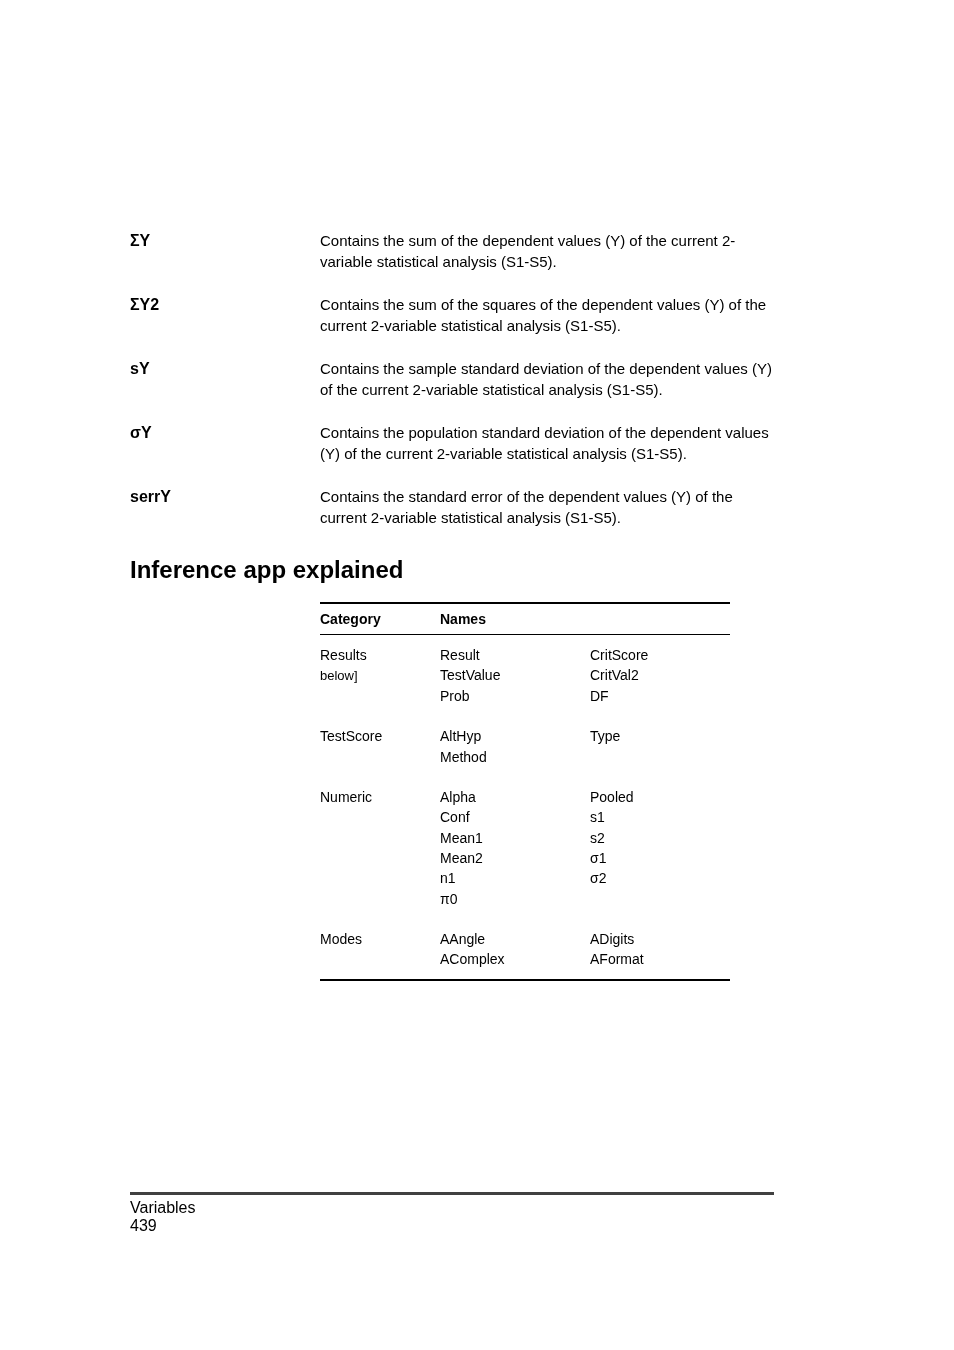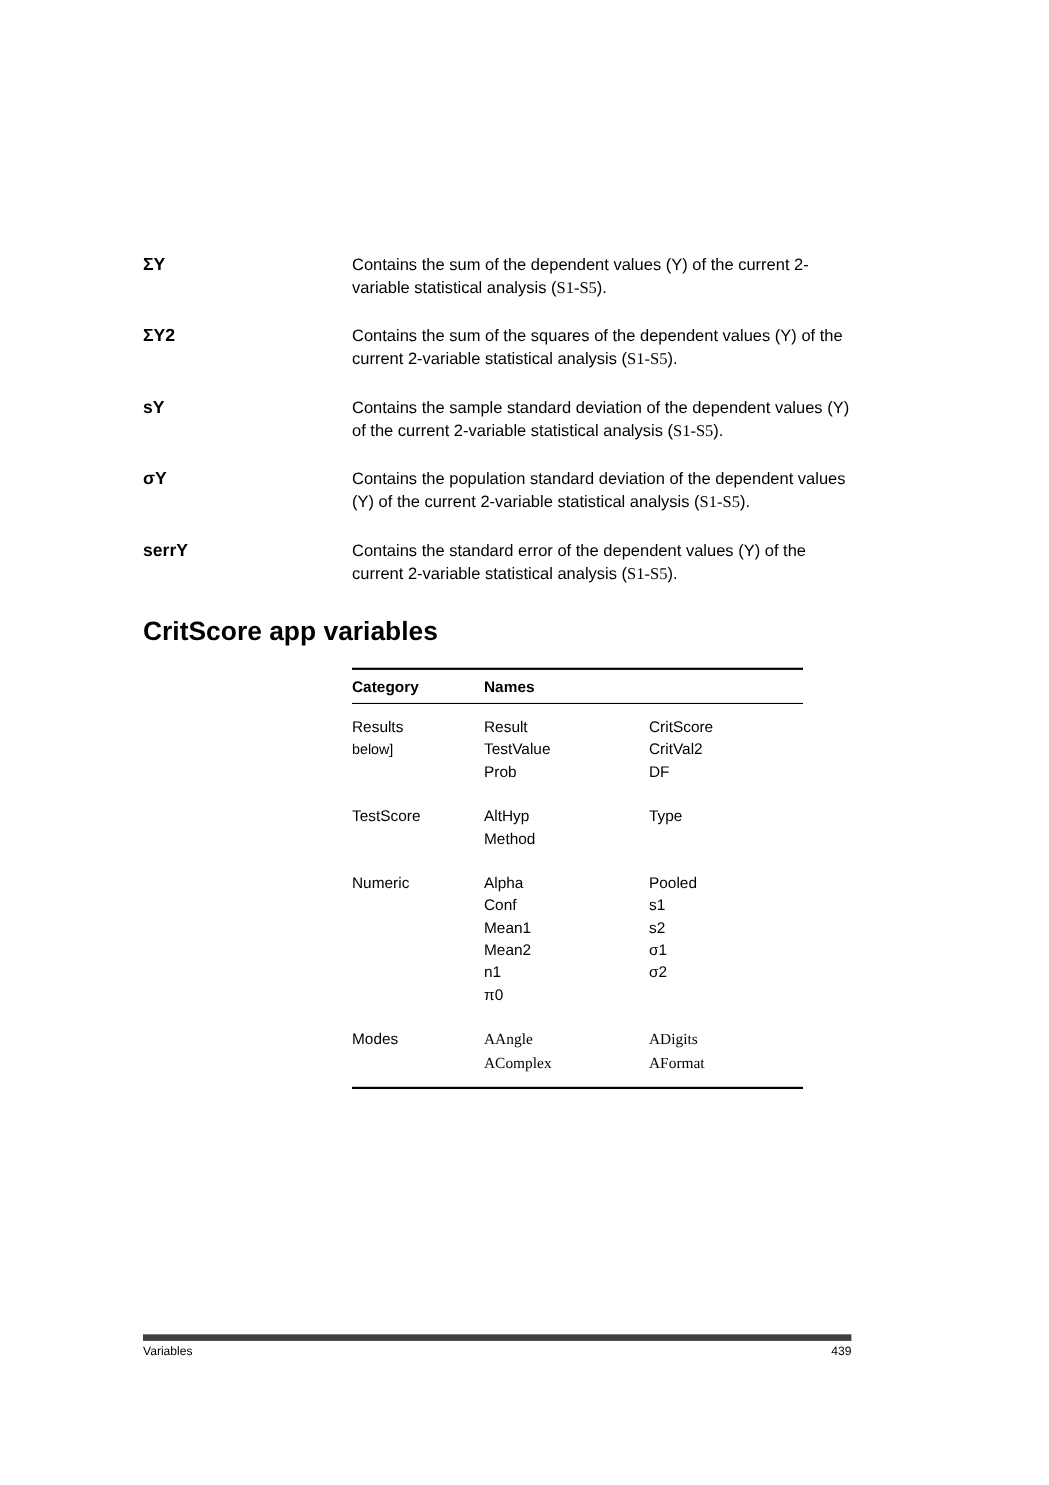--- a/index.html
+++ b/index.html
@@ -28,21 +28,21 @@
     font-size: 16px;
     line-height: 1.35;
   }
   .desc {
     flex: 1;
     font-size: 15px;
     line-height: 1.4;
     font-weight: 300;
   }
   .mono {
-    font-family: Liberation Serif, serif;
+    font-family: Liberation Sans, sans-serif;
     white-space: nowrap;
     margin-top: 24px;
   }
   h2.section {
     font-size: 24px;
     font-weight: 700;
     margin: 28px 0 18px 0;
   }
   .table-wrap {
     margin-left: 190px;
@@ -81,26 +81,27 @@
   .col-n1  { width: 150px; }
   .col-n2  { width: 140px; }
   .sub {
     font-size: 13px;
   }
   .footer {
     position: absolute;
     left: 130px;
     right: 130px;
     bottom: 115px;
-    border-top: 6px solid #404040;
+    border-top: 3px solid #404040;
     padding-top: 4px;
     display: flex;
     justify-content: space-between;
-    font-size: 11px;
-    font-weight: 300;
+    font-size: 16px;
+    font-weight: 300;
+    flex-direction: column;
   }
 </style>
 </head>
 <body>
 
 <div class="page">
 
   <div id="defs">
       <div class="def-row">
         <div class="term">Σ<b>Y</b></div>
@@ -117,21 +118,21 @@
       <div class="def-row">
         <div class="term">σ<b>Y</b></div>
         <div class="desc">Contains the population standard deviation of the dependent values (Y) of the current 2-variable statistical analysis (<span class="mono">S1-S5</span>).</div>
       </div>
       <div class="def-row">
         <div class="term"><b>serrY</b></div>
         <div class="desc">Contains the standard error of the dependent values (Y) of the current 2-variable statistical analysis (<span class="mono">S1-S5</span>).</div>
       </div>
     </div>
 
-  <h2 class="section">CritScore app variables</h2>
+  <h2 class="section">Inference app explained</h2>
 
   <div class="table-wrap">
     <table>
       <thead>
         <tr>
           <th class="col-cat">Category</th>
           <th class="col-n1">Names</th>
           <th class="col-n2"></th>
         </tr>
       </thead>

